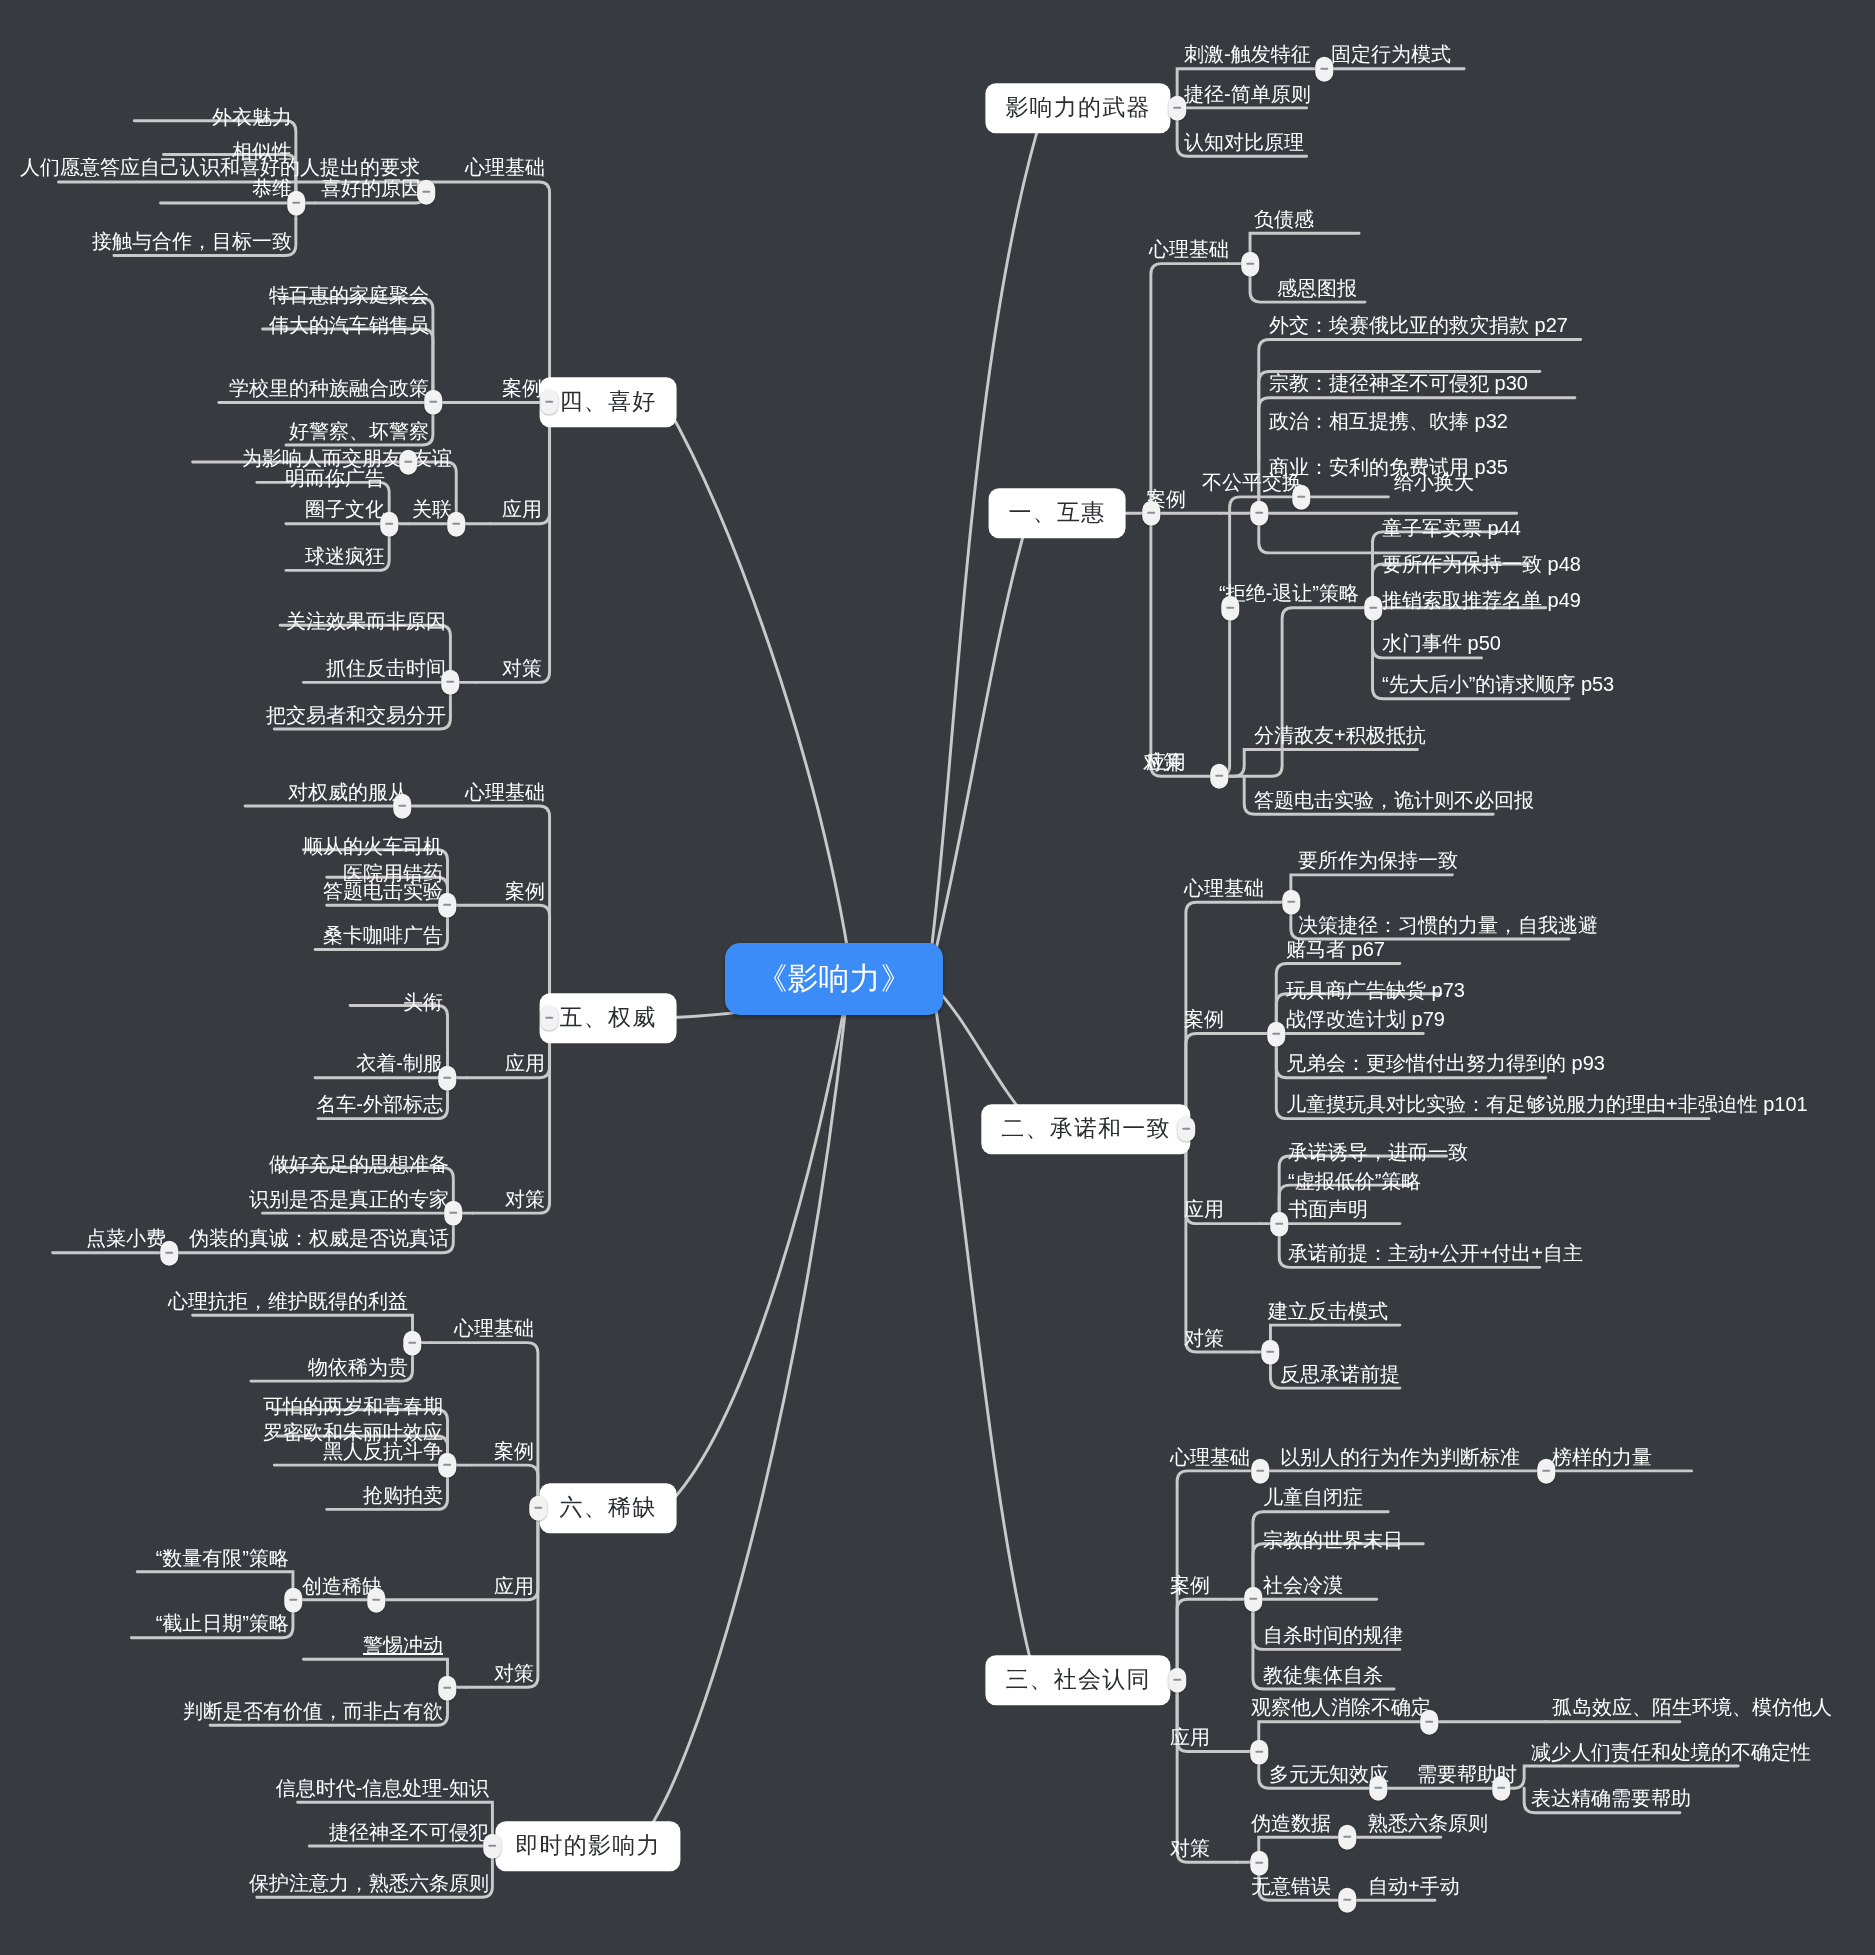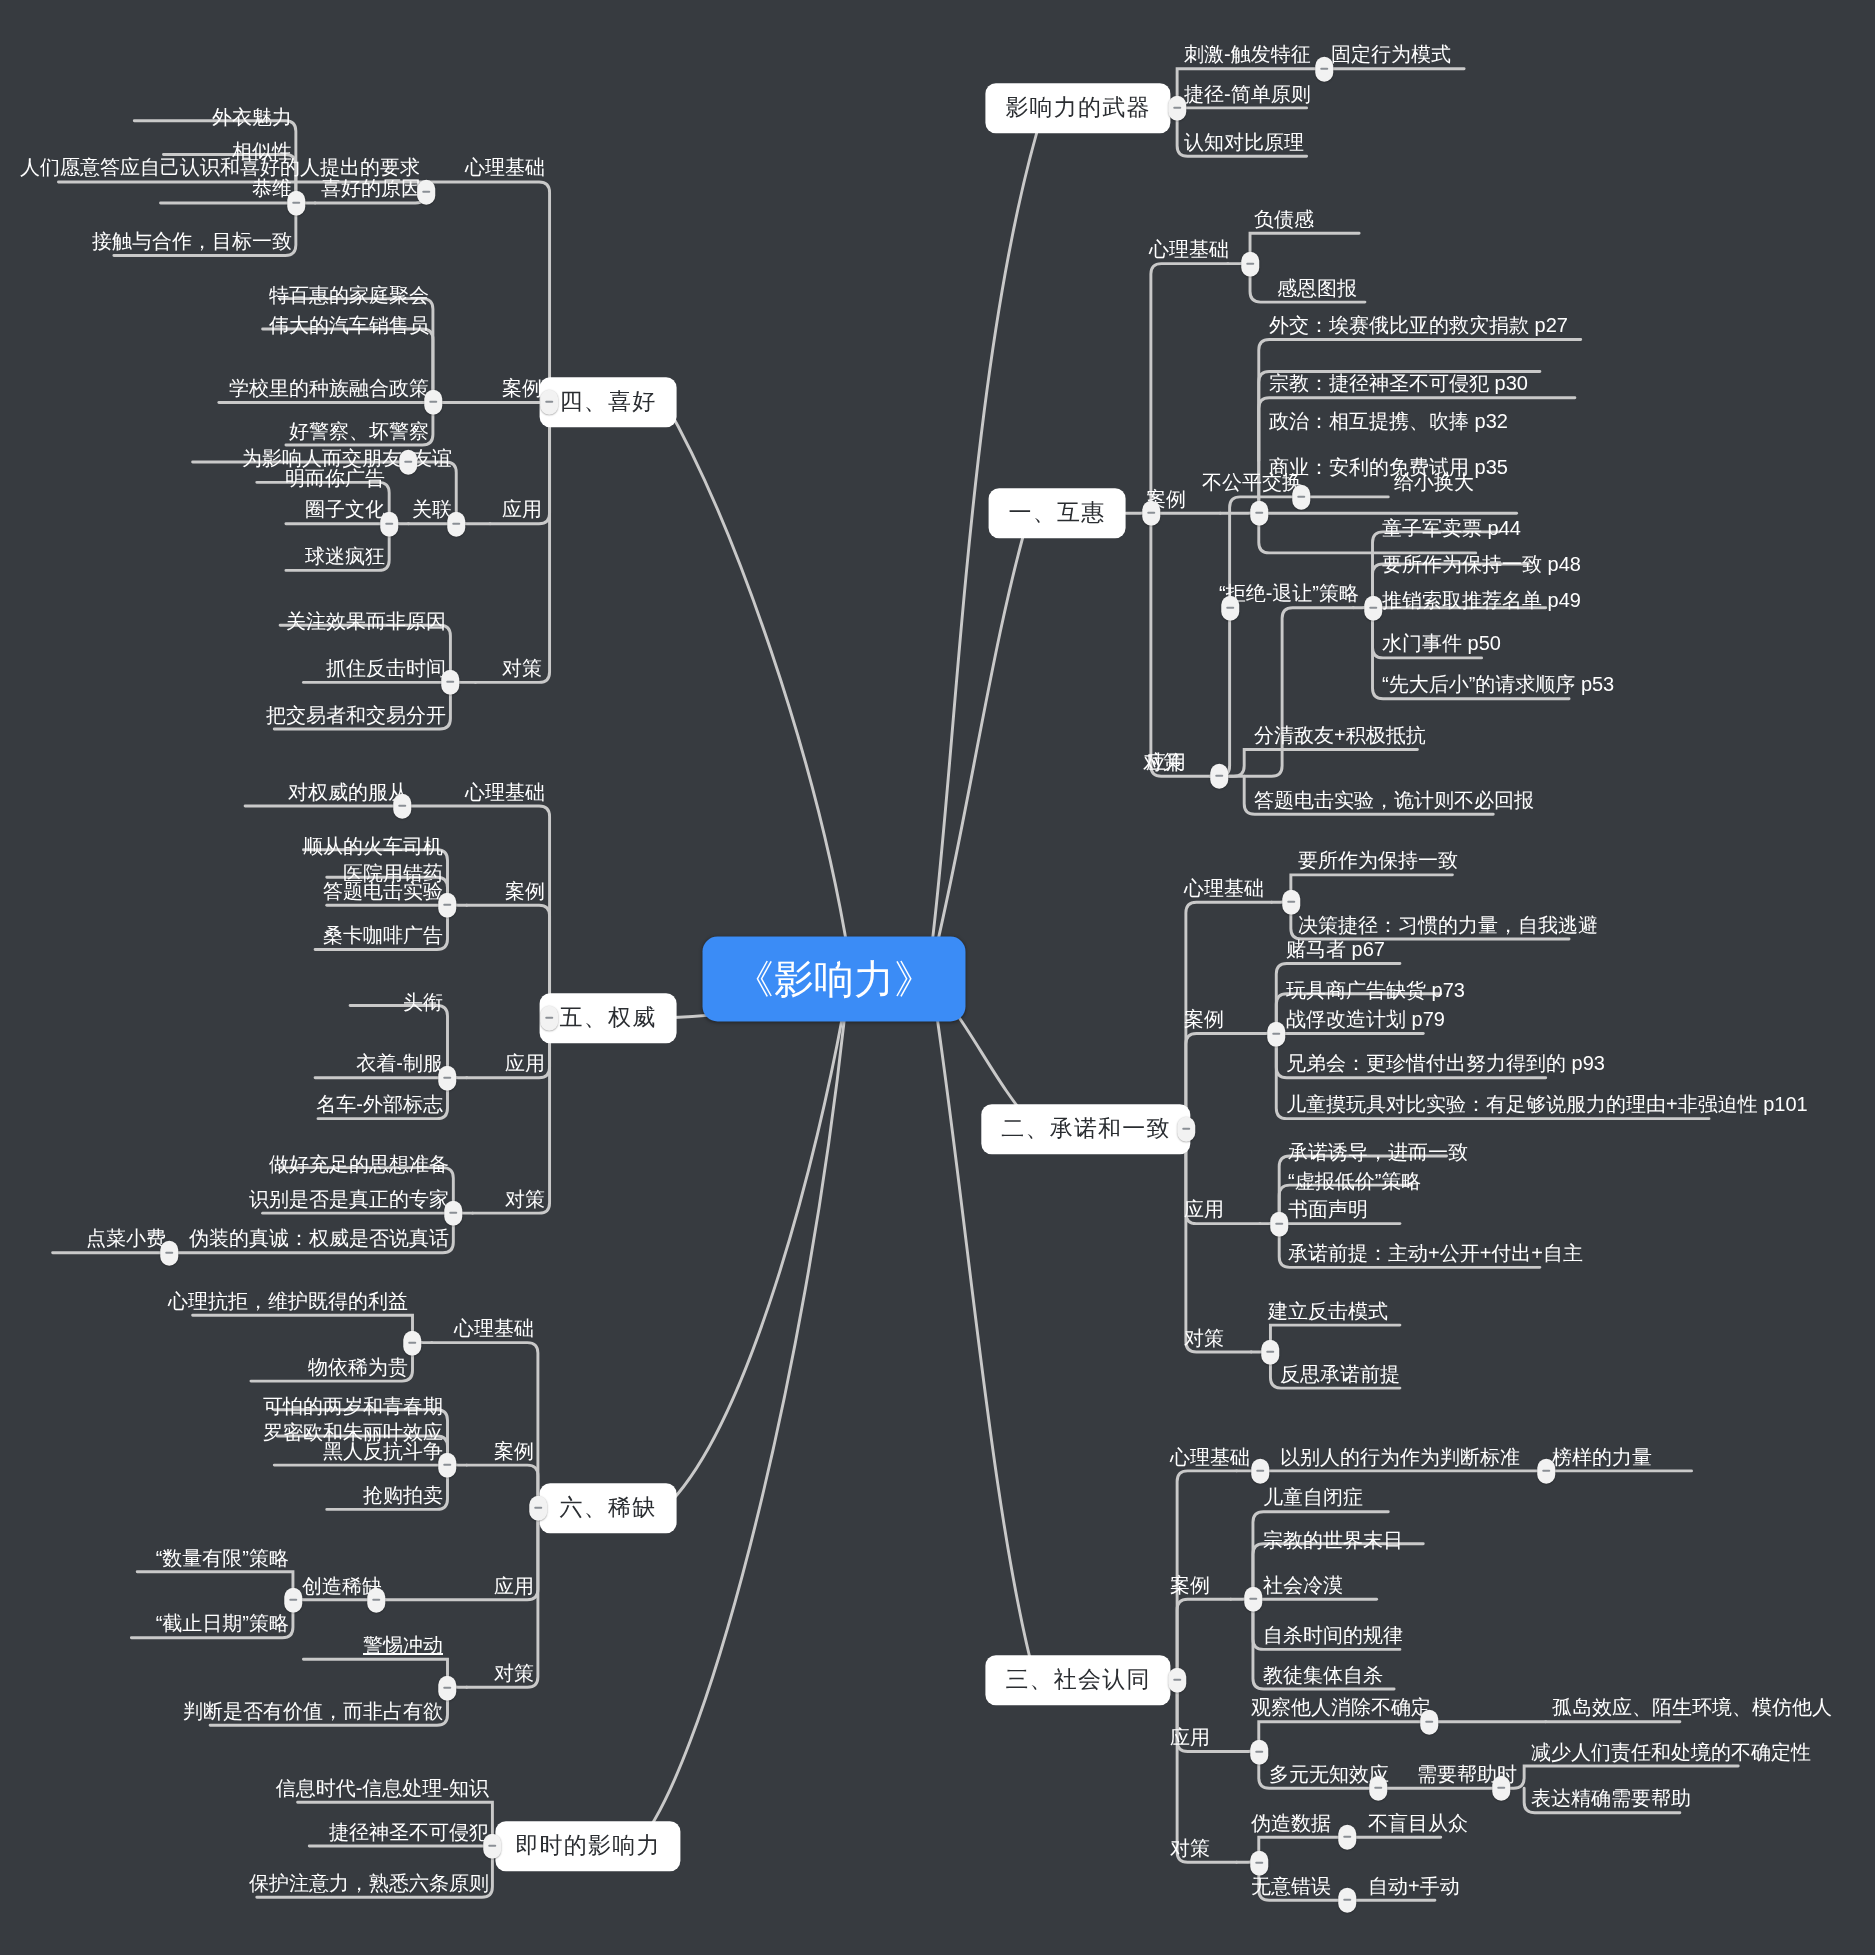--- a/index.html
+++ b/index.html
@@ -13,21 +13,21 @@
   svg.links{position:absolute;left:0;top:0;width:1876px;height:1955px;pointer-events:none;}
   svg.links path{fill:none;stroke:#c9c9c9;stroke-width:5;stroke-linecap:round;}
 
   
   .node{position:absolute;color:#ffffff;font-size:20px;line-height:1.1;white-space:nowrap;}
   .node.L{transform:translate(-100%,-100%);}   
   .node.R{transform:translate(0,-100%);}       
 
   .root{
     position:absolute;background:#3b8cf6;color:#ffffff;
-    border-radius:15px;padding:15px 31.5px;font-size:40px;
+    border-radius:15px;padding:15px 31.5px;font-size:31px;
     white-space:nowrap;transform:translate(-50%,-50%);
     box-shadow:0 1.2px 3.5px rgba(0,0,0,.35);
   }
   .main{
     position:absolute;background:#ffffff;color:#2a2d31;
     border-radius:10.5px;padding:9.3px 20px;font-size:23px;
     white-space:nowrap;transform:translate(-50%,-50%);
     letter-spacing:1.2px;
   }
   
@@ -285,21 +285,21 @@
   <div class="node R" style="left:1170px;top:1748px;">应用</div>
   <div class="node R" style="left:1251px;top:1718px;">观察他人消除不确定</div>
   <div class="node R" style="left:1552px;top:1718px;">孤岛效应、陌生环境、模仿他人</div>
   <div class="node R" style="left:1269px;top:1785px;">多元无知效应</div>
   <div class="node R" style="left:1417px;top:1785px;">需要帮助时</div>
   <div class="node R" style="left:1531px;top:1763px;">减少人们责任和处境的不确定性</div>
   <div class="node R" style="left:1531px;top:1809px;">表达精确需要帮助</div>
 
   <div class="node R" style="left:1170px;top:1859px;">对策</div>
   <div class="node R" style="left:1251px;top:1834px;">伪造数据</div>
-  <div class="node R" style="left:1368px;top:1834px;">不盲目从众</div>
+  <div class="node R" style="left:1368px;top:1834px;">熟悉六条原则</div>
   <div class="node R" style="left:1251px;top:1897px;">无意错误</div>
   <div class="node R" style="left:1368px;top:1897px;">自动+手动</div>
 
   <div class="node L" style="left:545px;top:178px;">心理基础</div>
   <div class="node L" style="left:420px;top:178px;">人们愿意答应自己认识和喜好的人提出的要求</div>
   <div class="node L" style="left:421px;top:199px;">喜好的原因</div>
   <div class="node L" style="left:292px;top:128px;">外衣魅力</div>
   <div class="node L" style="left:292px;top:162px;">相似性</div>
   <div class="node L" style="left:292px;top:199px;">恭维</div>
   <div class="node L" style="left:292px;top:252px;">接触与合作，目标一致</div>

